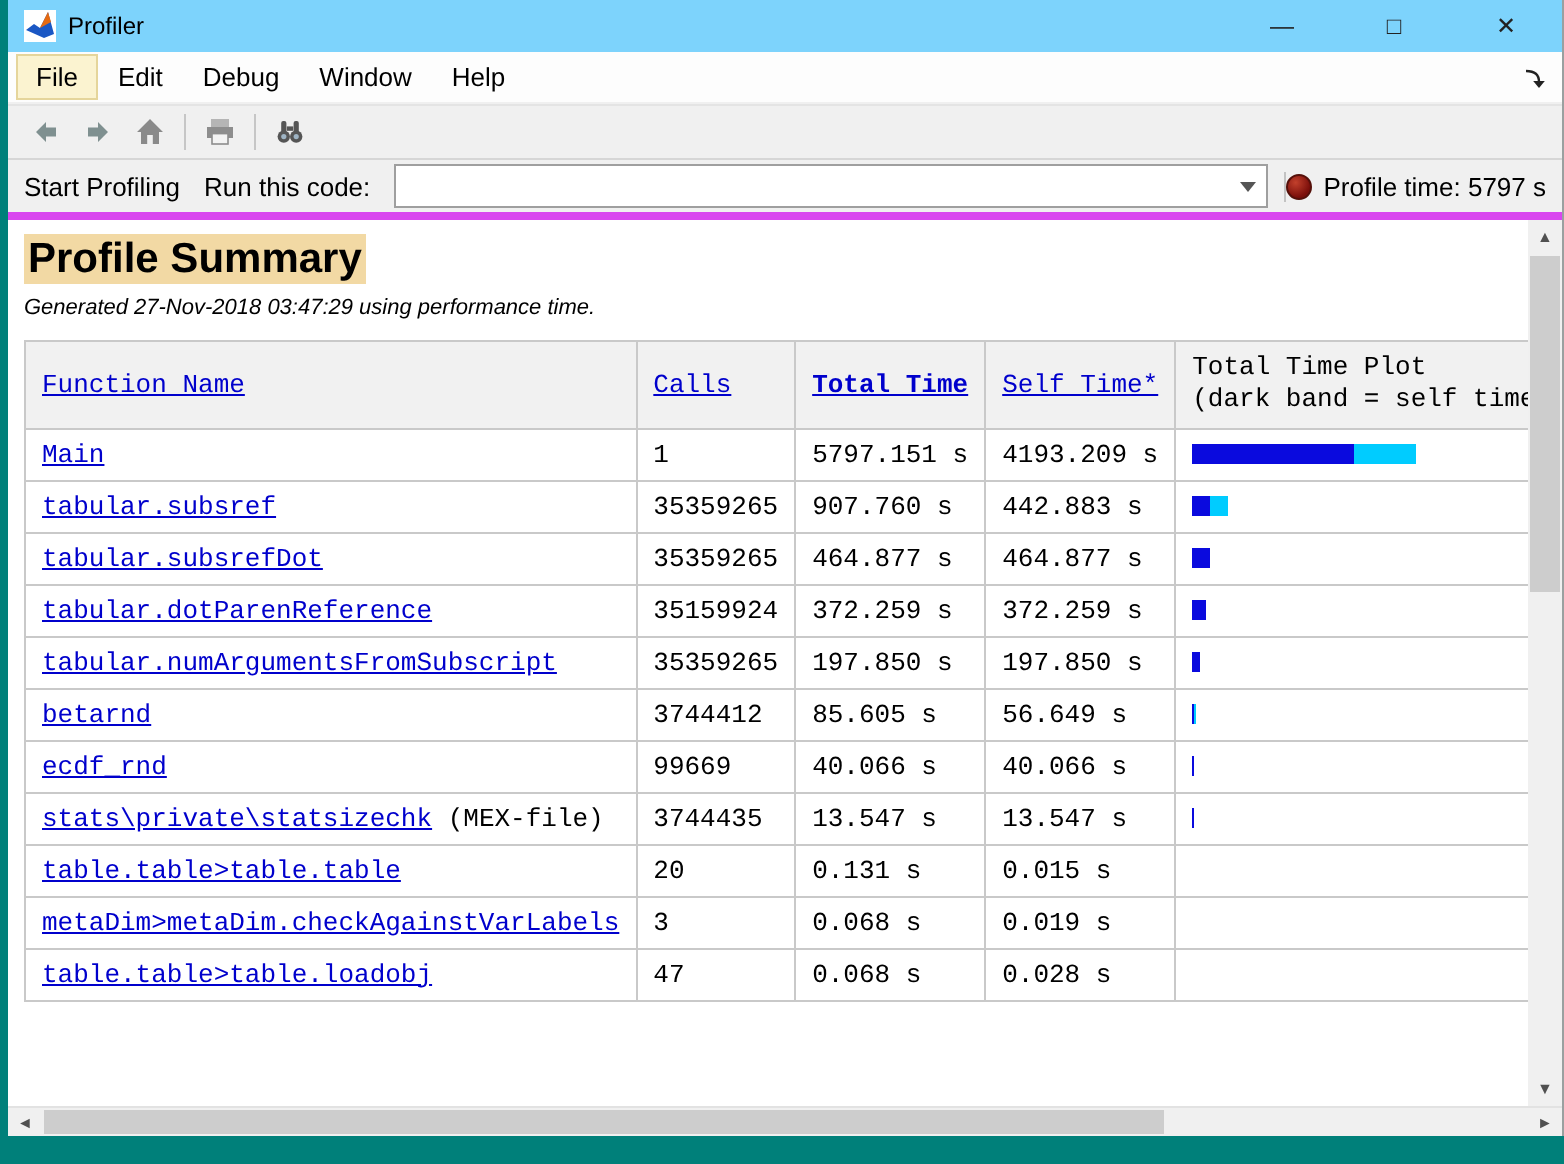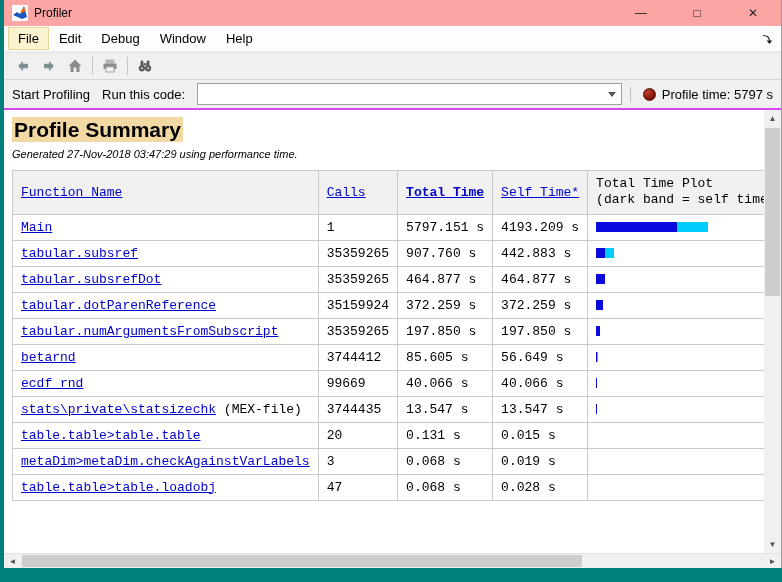--- a/index.html
+++ b/index.html
@@ -10,51 +10,51 @@
     position: relative;
   }
   .window {
     position: absolute; left: 4px; top: 0;
     width: 778px; height: 568px;
     background: #fff;
     display: flex; flex-direction: column;
     border-right: 1px solid #9aa0a0;
   }
   
-  .titlebar { height: 26px; flex: 0 0 auto; display: flex; align-items: center; background: #fca5a5; }
+  .titlebar { height: 26px; flex: 0 0 auto; display: flex; align-items: center; background: #7dd3fc; }
   .app-icon { width: 16px; height: 16px; margin: 0 6px 0 8px; flex: 0 0 auto; }
   .title-text { font-size: 12px; color: #000; }
   .win-controls { margin-left: auto; display: flex; height: 100%; }
   .win-btn { width: 56px; display: flex; align-items: center; justify-content: center;
              font-size: 12px; color: #222; cursor: default; }
   
   .menubar { height: 26px; flex: 0 0 auto; display: flex; align-items: center;
              background: #fdfdfd; font-size: 13px; padding-left: 4px; border-bottom: 1px solid #f0f0f0; justify-content: center; }
   .menu-item { padding: 3px 9px; color: #000; border: 1px solid transparent; }
   .menu-item.active { background: #fbf3d0; border: 1px solid #e5d59b; }
   .menu-overflow { margin-left: auto; margin-right: 8px; display: flex; align-items: center; }
   
   .toolbar { height: 28px; flex: 0 0 auto; background: #f0f0f0;
              border-top: 1px solid #e4e4e4; border-bottom: 1px solid #d6d6d6;
              display: flex; align-items: center; padding-left: 6px; }
   .tool-btn { width: 26px; height: 23px; display: flex; align-items: center; justify-content: center; }
   .tool-sep { width: 1px; height: 18px; background: #c6c6c6; margin: 0 4px; }
   
-  .runbar { height: 30px; flex: 0 0 auto; background: #f0f0f0; border-bottom: 2px solid #d946ef;
+  .runbar { height: 30px; flex: 0 0 auto; background: #f0f0f0; border-bottom: 4px solid #d946ef;
             display: flex; align-items: center; padding: 0 8px; font-size: 13px; }
   .runbar-label { margin-right: 12px; white-space: nowrap; }
   .combo { flex: 1; height: 22px; background: #fff; border: 1px solid #9f9f9f;
            display: flex; align-items: center; margin-right: 8px; }
   .combo-input { flex: 1; border: none; outline: none; height: 100%; font-size: 13px;
                  font-family: "Liberation Sans", sans-serif; padding: 0 4px; }
   .combo-arrow { width: 17px; height: 100%; display: flex; align-items: center; justify-content: center; }
   .combo-arrow::after { content: ""; border-left: 4px solid transparent; border-right: 4px solid transparent;
                         border-top: 5px solid #555; }
   .profile-group { display: flex; align-items: center; border-left: 1px solid #c3c3c3;
-                   padding-left: 12px; white-space: nowrap; }
+                   padding-left: 0; white-space: nowrap; }
   .profile-dot { width: 13px; height: 13px; border-radius: 50%; margin-right: 6px;
                  background: radial-gradient(circle at 35% 30%, #c2402c, #7a0e0a 70%);
                  border: 1px solid #55100a; }
   
   .main-area { flex: 1; display: flex; min-height: 0; }
   .content { flex: 1; background: #fff; padding: 8px 0 0 8px; overflow: hidden; }
   .page-heading { font-size: 21px; font-weight: normal; color: #000; }
   .page-heading .hl { background: #f2d9a4; padding: 1px 2px; font-weight: bold; }
   .generated { font-style: italic; font-size: 11px; margin: 6px 0 10px 0; color: #000; }
   table.summary { border-collapse: collapse; font-size: 13px; table-layout: fixed; font-family: Liberation Mono, monospace; }

